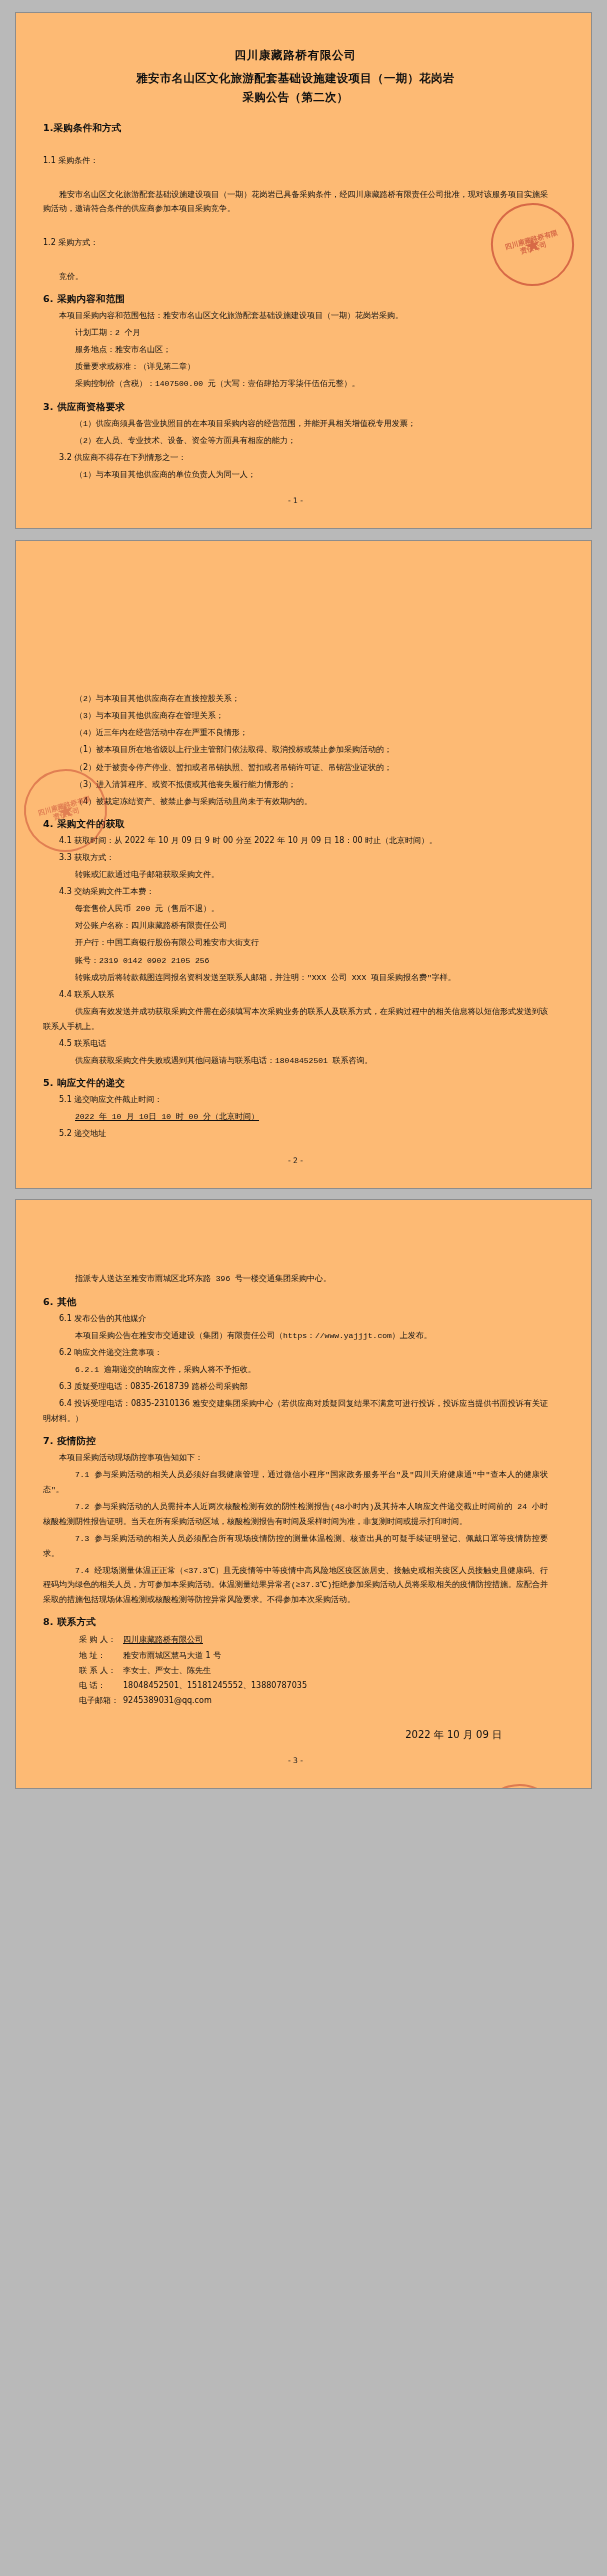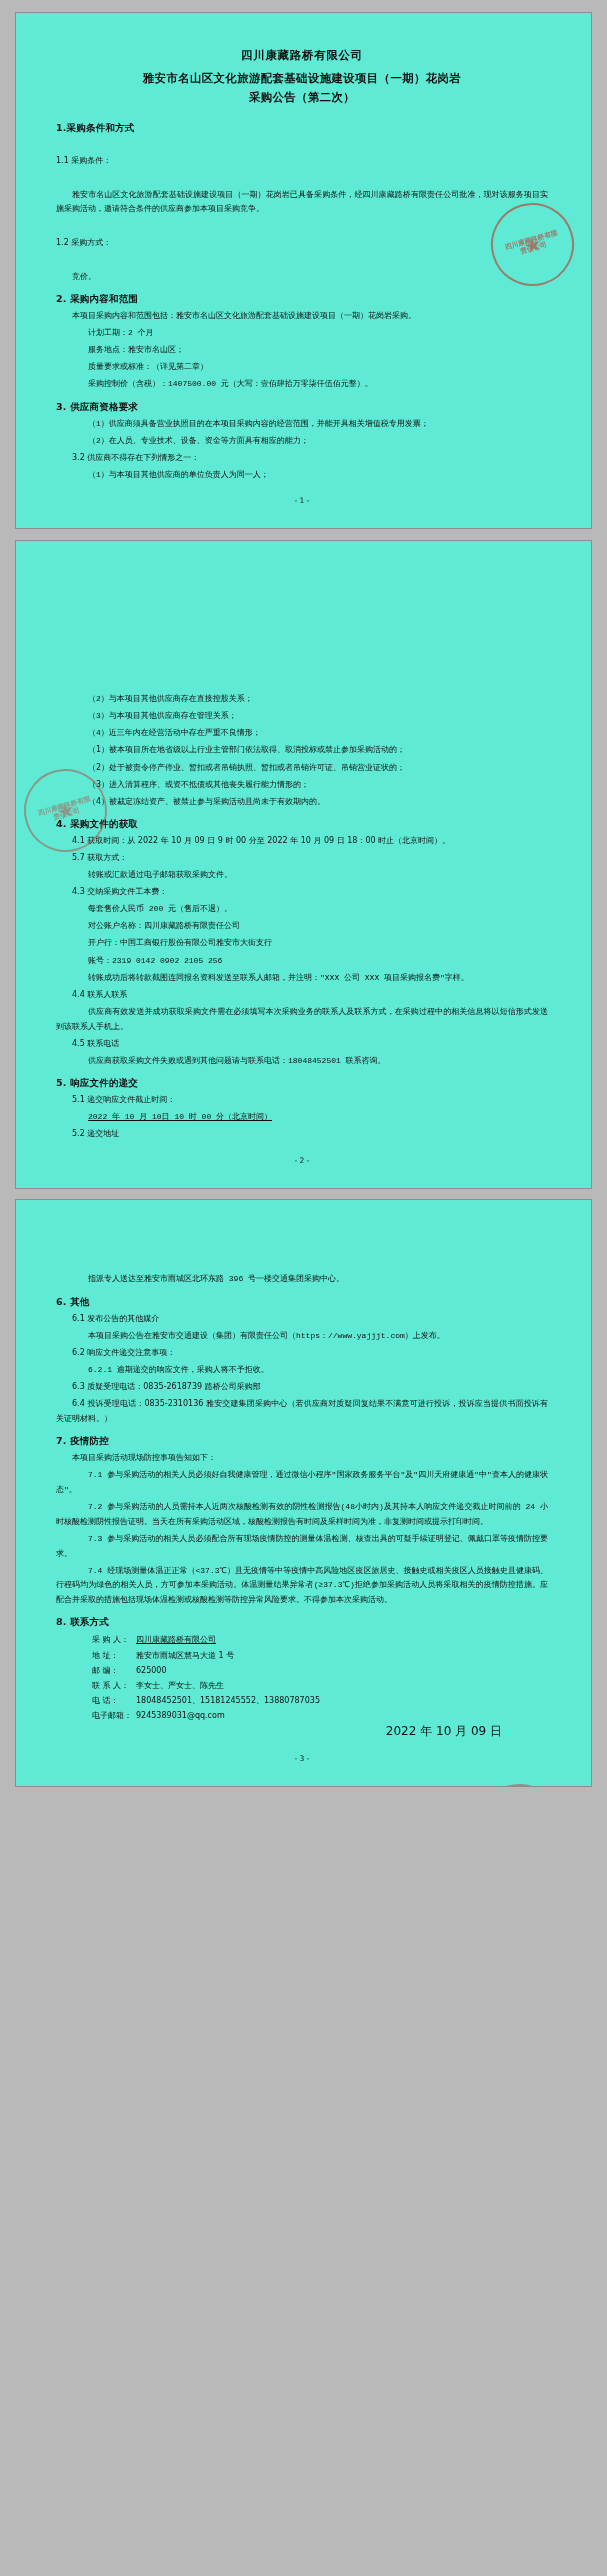--- a/index.html
+++ b/index.html
@@ -9,24 +9,24 @@
   }
   body {
     width: 607px;
     font-family: "DejaVu Sans", "Liberation Sans", sans-serif;
     color: #111;
   }
   .page {
     position: relative;
     width: 577px;
     margin: 0 auto 10.6px auto;
-    background: #5eead4;
+    background: #fdba74;
     border: 0.8px solid #8d8d8d;
     box-sizing: border-box;
-    padding: 35px 43px 23px 40px;
+    padding: 35px 43px 23px 27px;
     overflow: hidden;
   }
   .page.first { margin-top: 12px; }
   .title-block { text-align: center; }
   .company {
     font-size: 11.4px;
     font-weight: bold;
     letter-spacing: 0.8px;
     color: #101010;
     margin-bottom: 6px;
@@ -113,21 +113,22 @@
     transform: translate(-50%, -50%);
     color: #c0392b;
     font-size: 20px;
     line-height: 1;
   }
   .stamp.p1 { right: 16.7px; top: 190px; }
   .stamp.p2 { left: 7.6px; top: 228px; opacity: 0.45; }
   .stamp.p3a { right: 30px; top: 584px; opacity: 0.5; }
   .sign-date {
     text-align: right;
-    font-size: 12px;
+    font-size: 10px;
+    margin-top: 20px;
     padding-right: 46px;
   }
   .contact-table { margin-top: 3px; }
   .contact-row {
     display: flex;
     font-size: 8px;
     line-height: 1.9;
     text-indent: 0;
     margin-left: 36px;
   }
@@ -146,21 +147,21 @@
       <div>采购公告（第二次）</div>
     </div>
   </div>
 
   <div class="sec-h">1.采购条件和方式</div>
   <p class="l1">1.1 采购条件：</p>
   <p class="ind">雅安市名山区文化旅游配套基础设施建设项目（一期）花岗岩已具备采购条件，经四川康藏路桥有限责任公司批准，现对该服务项目实施采购活动，邀请符合条件的供应商参加本项目采购竞争。</p>
   <p class="l1">1.2 采购方式：</p>
   <p class="ind">竞价。</p>
 
-  <div class="sec-h">2. 采购内容和范围</div>
+  <div class="sec-h">6. 采购内容和范围</div>
   <p class="ind">本项目采购内容和范围包括：雅安市名山区文化旅游配套基础设施建设项目（一期）花岗岩采购。</p>
   <p class="ind2">计划工期：2 个月</p>
   <p class="ind2">服务地点：雅安市名山区；</p>
   <p class="ind2">质量要求或标准：（详见第二章）</p>
   <p class="ind2">采购控制价（含税）：1407500.00 元（大写：壹佰肆拾万零柒仟伍佰元整）。</p>
 
   <div class="sec-h">3. 供应商资格要求</div>
   <p class="ind2">（1）供应商须具备营业执照目的在本项目采购内容的经营范围，并能开具相关增值税专用发票；</p>
   <p class="ind2">（2）在人员、专业技术、设备、资金等方面具有相应的能力；</p>
   <p class="ind">3.2 供应商不得存在下列情形之一：</p>
@@ -180,21 +181,21 @@
   <p class="ind2">（2）与本项目其他供应商存在直接控股关系；</p>
   <p class="ind2">（3）与本项目其他供应商存在管理关系；</p>
   <p class="ind2">（4）近三年内在经营活动中存在严重不良情形；</p>
   <p class="ind3">（1）被本项目所在地省级以上行业主管部门依法取得、取消投标或禁止参加采购活动的；</p>
   <p class="ind3">（2）处于被责令停产停业、暂扣或者吊销执照、暂扣或者吊销许可证、吊销营业证状的；</p>
   <p class="ind3">（3）进入清算程序、或资不抵债或其他丧失履行能力情形的；</p>
   <p class="ind3">（4）被裁定冻结资产、被禁止参与采购活动且尚未于有效期内的。</p>
 
   <div class="sec-h">4. 采购文件的获取</div>
   <p class="ind">4.1 获取时间：从 2022 年 10 月 09 日 9 时 00 分至 2022 年 10 月 09 日 18：00 时止（北京时间）。</p>
-  <p class="ind">5.7 获取方式：</p>
+  <p class="ind">3.3 获取方式：</p>
   <p class="ind2">转账或汇款通过电子邮箱获取采购文件。</p>
   <p class="ind">4.3 交纳采购文件工本费：</p>
   <p class="ind2">每套售价人民币 200 元（售后不退）。</p>
   <p class="ind2">对公账户名称：四川康藏路桥有限责任公司</p>
   <p class="ind2">开户行：中国工商银行股份有限公司雅安市大街支行</p>
   <p class="ind2">账号：2319 0142 0902 2105 256</p>
   <p class="ind2">转账成功后将转款截图连同报名资料发送至联系人邮箱，并注明："XXX 公司 XXX 项目采购报名费"字样。</p>
   <p class="ind">4.4 联系人联系</p>
   <p class="ind2">供应商有效发送并成功获取采购文件需在必须填写本次采购业务的联系人及联系方式，在采购过程中的相关信息将以短信形式发送到该联系人手机上。</p>
   <p class="ind">4.5 联系电话</p>
@@ -237,24 +238,20 @@
   <div class="contact-table">
     <div class="contact-row">
       <span class="k">采 购 人：</span>
       <span class="v u">四川康藏路桥有限公司</span>
     </div>
     <div class="contact-row">
       <span class="k">地   址：</span>
       <span class="v">雅安市雨城区慧马大道 1 号</span>
     </div>
     <div class="contact-row">
-      <span class="k">邮   编：</span>
-      <span class="v">625000</span>
-    </div>
-    <div class="contact-row">
       <span class="k">联 系 人：</span>
       <span class="v">李女士、严女士、陈先生</span>
     </div>
     <div class="contact-row">
       <span class="k">电   话：</span>
       <span class="v">18048452501、15181245552、13880787035</span>
     </div>
     <div class="contact-row">
       <span class="k">电子邮箱：</span>
       <span class="v">9245389031@qq.com</span>

